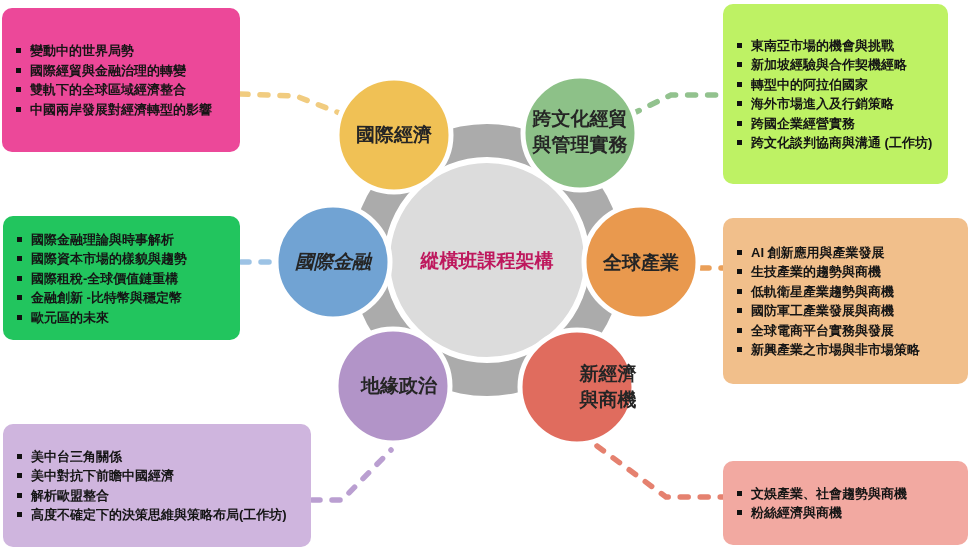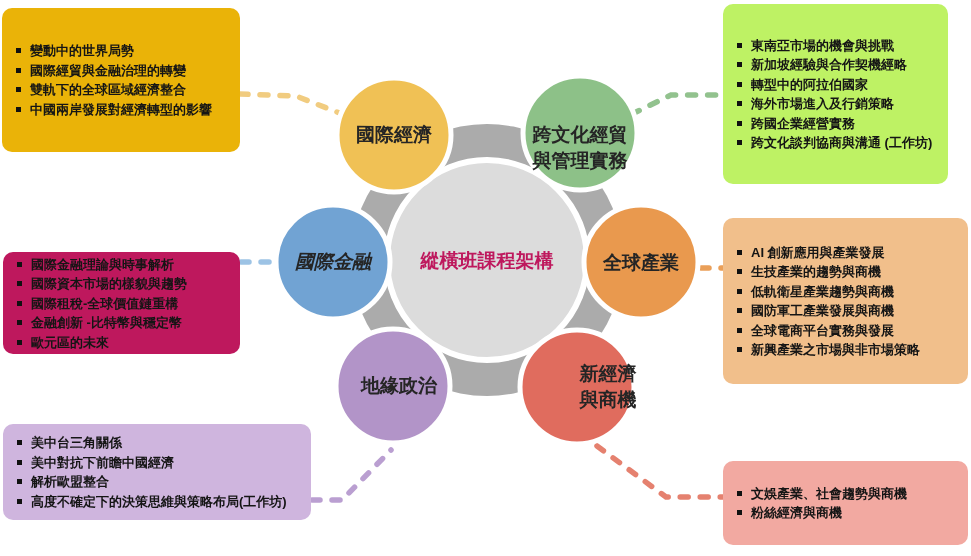--- a/index.html
+++ b/index.html
@@ -49,70 +49,70 @@
     <circle cx="394" cy="135" r="57" stroke="#FFFFFF" stroke-width="5" fill="#F0C155"></circle>
     <circle cx="580" cy="133" r="57" stroke="#FFFFFF" stroke-width="5" fill="#8DC188"></circle>
     <circle cx="333" cy="262" r="57" stroke="#FFFFFF" stroke-width="5" fill="#71A3D3"></circle>
     <circle cx="641" cy="262" r="57" stroke="#FFFFFF" stroke-width="5" fill="#E9994E"></circle>
     <circle cx="393" cy="386" r="57" stroke="#FFFFFF" stroke-width="5" fill="#B294C8"></circle>
     <circle cx="577" cy="387" r="57" stroke="#FFFFFF" stroke-width="5" fill="#E06C5E"></circle>
   </svg>
 
   <div class="hub-label" style="left:487px;top:261px;">縱橫班課程架構</div>
   <div class="node-label" style="left:394px;top:135px;">國際經濟</div>
-  <div class="node-label" style="left:580px;top:148px;">跨文化經貿
+  <div class="node-label" style="left:580px;top:132px;">跨文化經貿
 與管理實務</div>
   <div class="node-label" style="left:333px;top:262px;font-style:italic;">國際金融</div>
   <div class="node-label" style="left:641px;top:263px;">全球產業</div>
   <div class="node-label" style="left:399px;top:386px;">地緣政治</div>
   <div class="node-label" style="left:564px;top:387px;margin-left:44px;">新經濟
 與商機</div>
 
-  <div class="topic-box" style="left: 2px; top: 8px; width: 238px; height: 144px; background-color: #eab308;">
+  <div class="topic-box" style="left: 2px; top: 8px; width: 238px; height: 144px; background-color: #ec4899;">
     <ul>
         <li>變動中的世界局勢</li>
         <li>國際經貿與金融治理的轉變</li>
         <li>雙軌下的全球區域經濟整合</li>
         <li>中國兩岸發展對經濟轉型的影響</li>
       </ul>
   </div>
 
   <div class="topic-box" style="left: 723px; top: 4px; width: 225px; height: 180px; background-color: #bef264;">
     <ul>
         <li>東南亞市場的機會與挑戰</li>
         <li>新加坡經驗與合作契機經略</li>
         <li>轉型中的阿拉伯國家</li>
         <li>海外市場進入及行銷策略</li>
         <li>跨國企業經營實務</li>
         <li>跨文化談判協商與溝通 (工作坊)</li>
       </ul>
   </div>
 
-  <div class="topic-box" style="left: 3px; top: 216px; width: 237px; height: 102px; background-color: #be185d; margin-top: 36px;">
+  <div class="topic-box" style="left: 3px; top: 216px; width: 237px; height: 124px; background-color: #22c55e;">
     <ul>
         <li>國際金融理論與時事解析</li>
         <li>國際資本市場的樣貌與趨勢</li>
         <li>國際租稅-全球價值鏈重構</li>
         <li>金融創新 -比特幣與穩定幣</li>
         <li>歐元區的未來</li>
       </ul>
   </div>
 
   <div class="topic-box" style="left: 723px; top: 218px; width: 245px; height: 166px; background-color: rgb(241, 191, 139);">
     <ul>
         <li>AI 創新應用與產業發展</li>
         <li>生技產業的趨勢與商機</li>
         <li>低軌衛星產業趨勢與商機</li>
         <li>國防軍工產業發展與商機</li>
         <li>全球電商平台實務與發展</li>
         <li>新興產業之市場與非市場策略</li>
       </ul>
   </div>
 
-  <div class="topic-box" style="left: 3px; top: 424px; width: 308px; height: 96px; background-color: rgb(207, 181, 222);">
+  <div class="topic-box" style="left: 3px; top: 424px; width: 308px; height: 123px; background-color: rgb(207, 181, 222);">
     <ul>
         <li>美中台三角關係</li>
         <li>美中對抗下前瞻中國經濟</li>
         <li>解析歐盟整合</li>
         <li>高度不確定下的決策思維與策略布局(工作坊)</li>
       </ul>
   </div>
 
   <div class="topic-box" style="left: 723px; top: 461px; width: 245px; height: 84px; background-color: rgb(242, 169, 161);">
     <ul>

